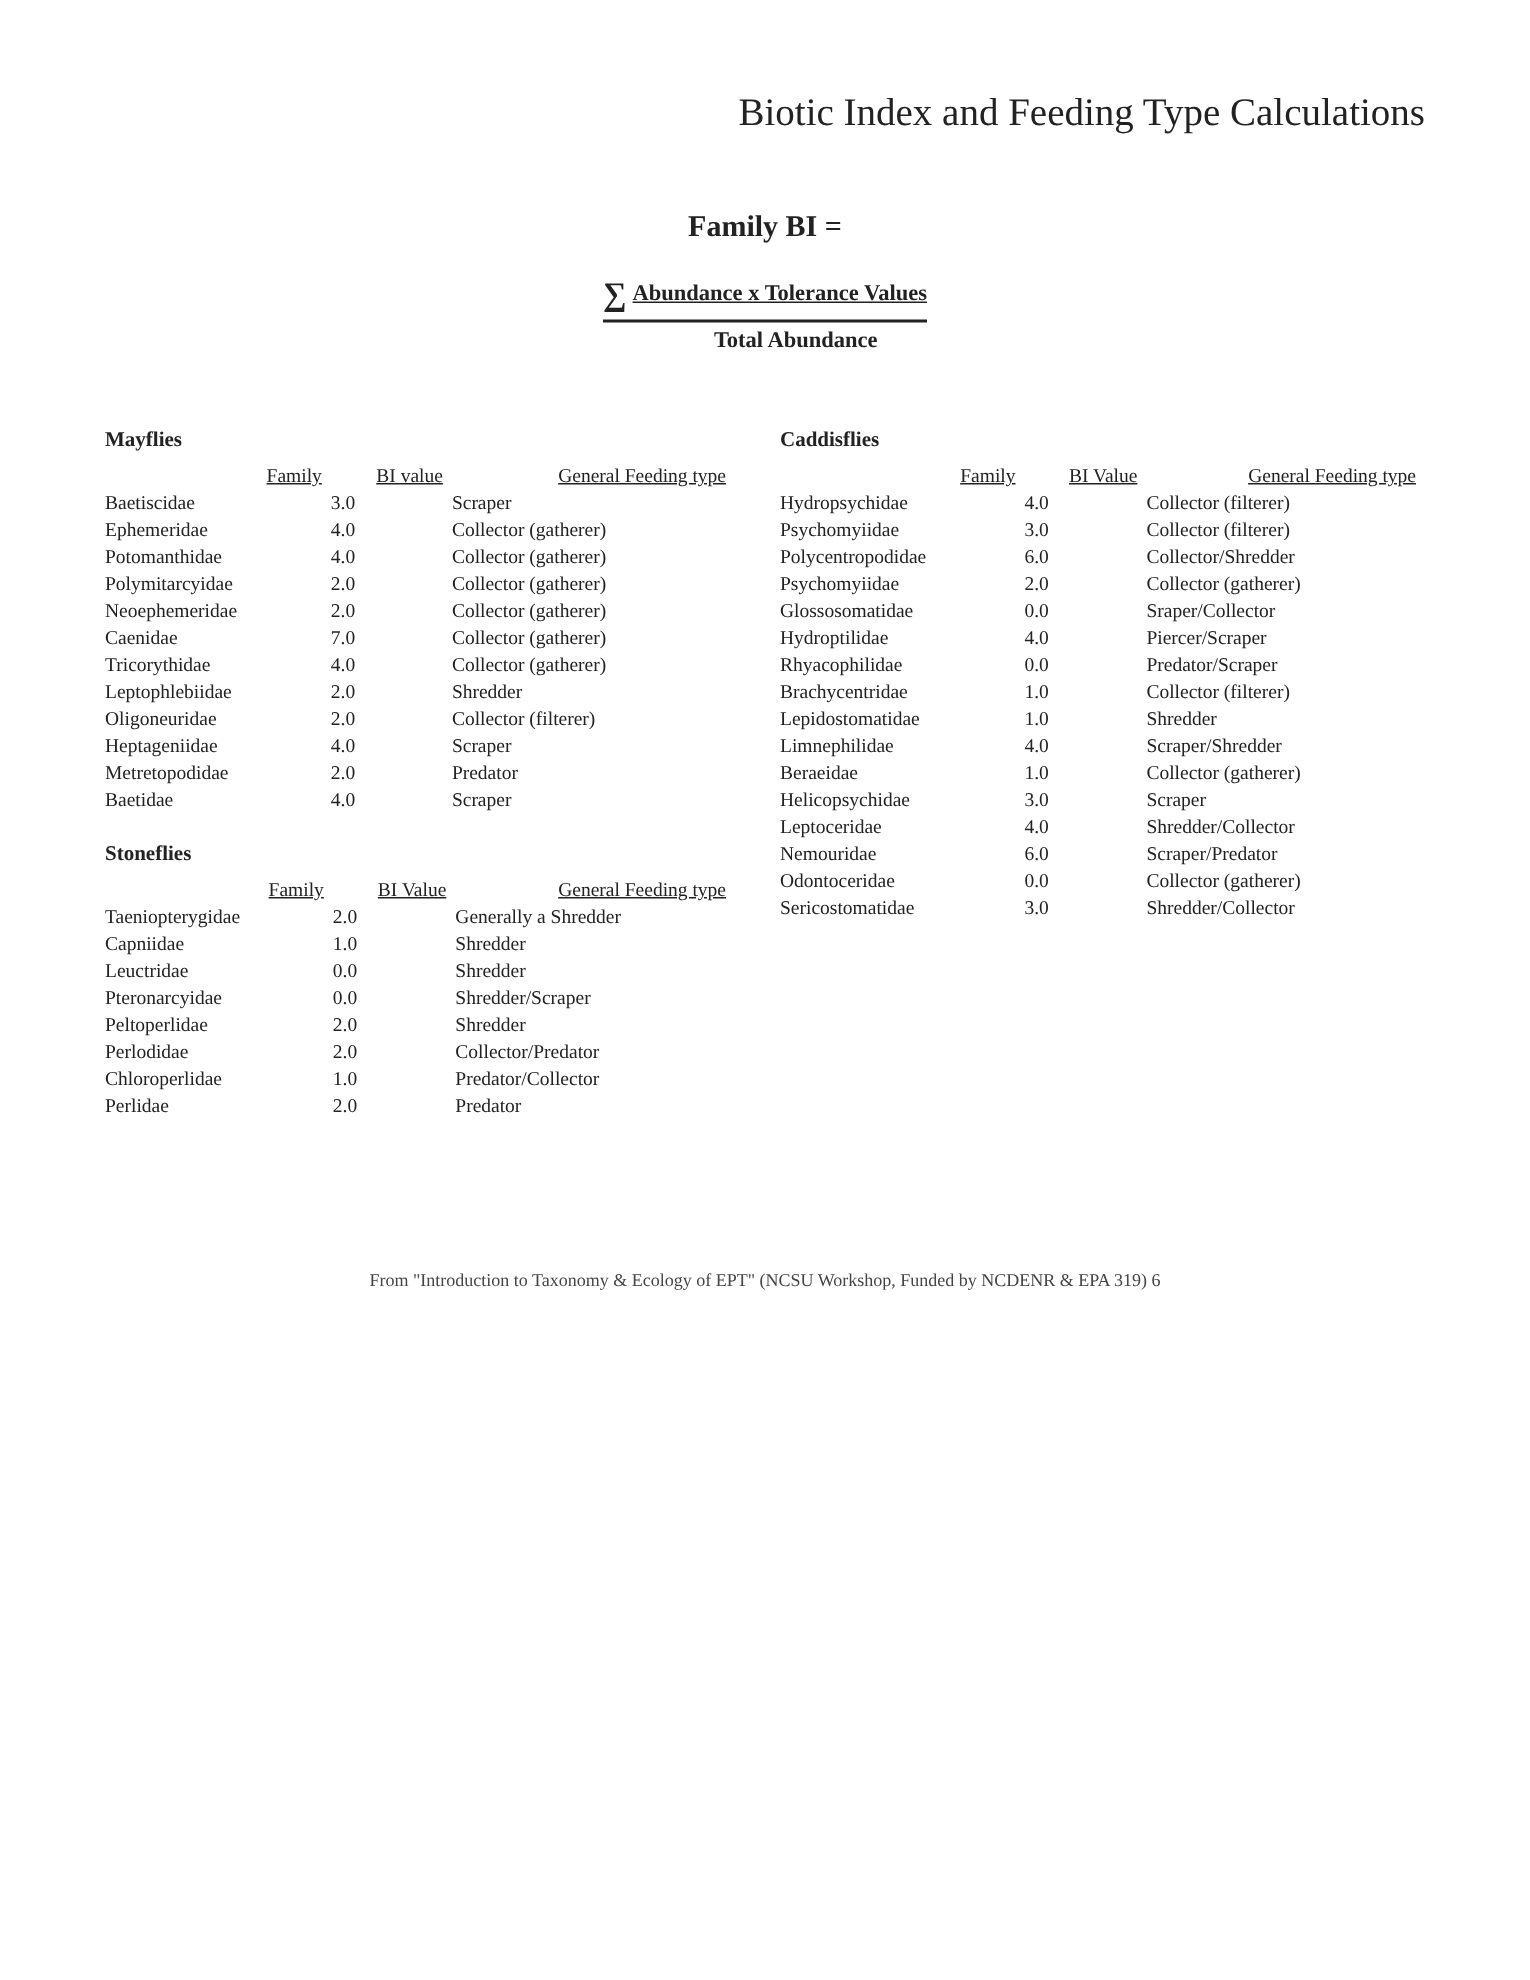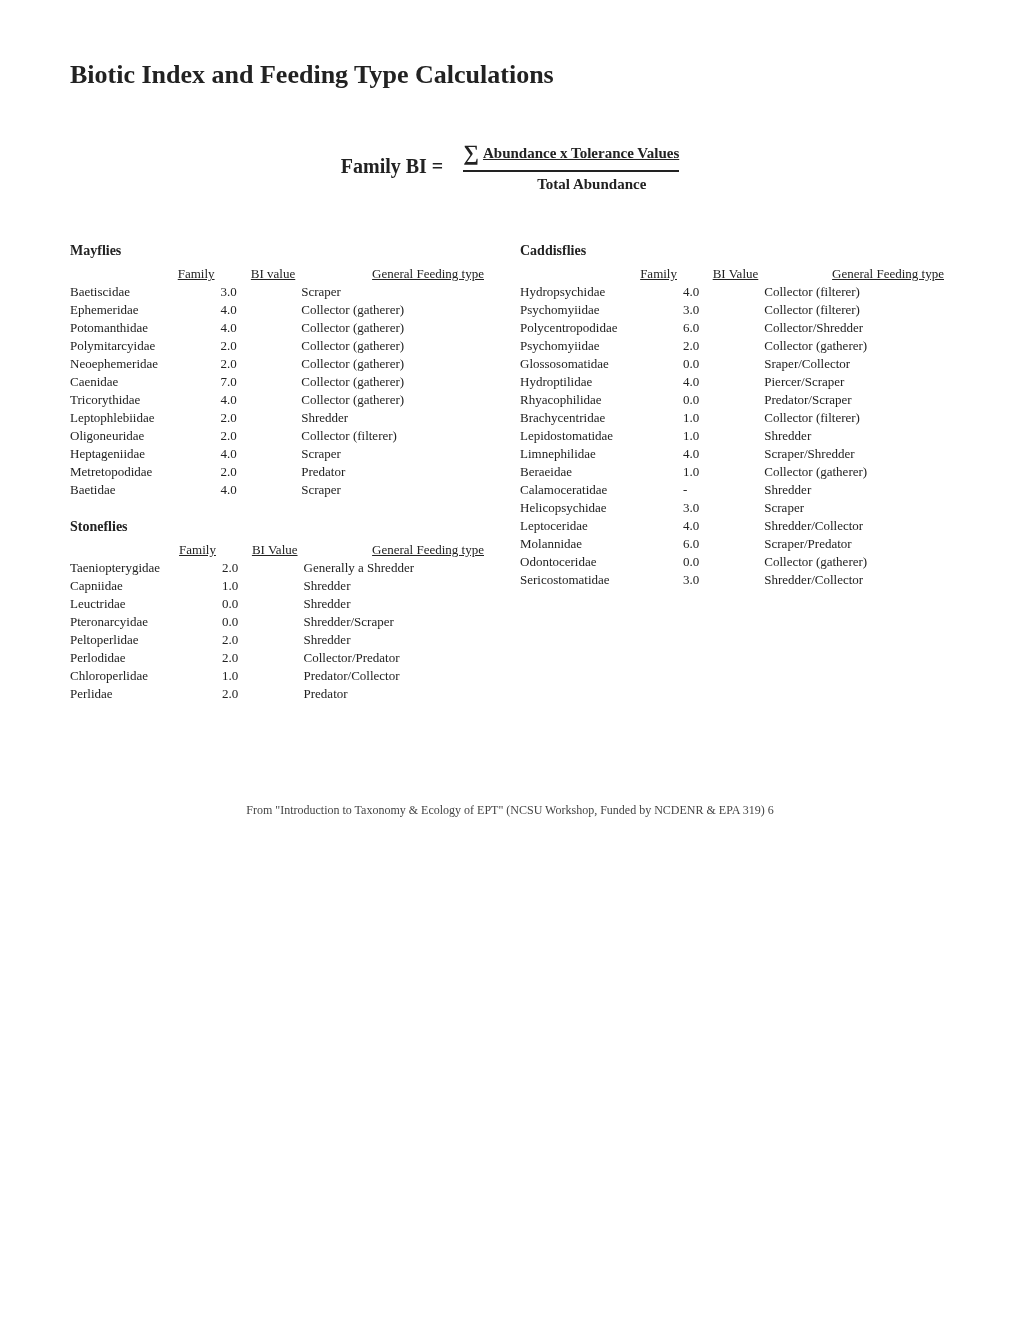--- a/index.html
+++ b/index.html
@@ -6,31 +6,32 @@
     body {
       background: #fff;
       font-family: "Times New Roman", Times, serif;
       font-size: 13px;
       color: #222;
       width: 1020px;
       min-height: 1320px;
       padding: 60px 70px 40px 70px;
     }
     .page-title {
-      text-align: left;
+      text-align: right;
       font-size: 26px;
-      font-weight: bold;
+      font-weight: normal;
       margin-bottom: 50px;
     }
     .formula-section {
       display: flex;
       align-items: center;
       justify-content: center;
       margin-bottom: 50px;
       gap: 20px;
+      flex-direction: column;
     }
     .formula-label {
       font-size: 20px;
       font-weight: bold;
     }
     .formula-fraction {
       display: flex;
       flex-direction: column;
       align-items: center;
     }
@@ -313,36 +314,31 @@
               <td>Limnephilidae</td>
               <td>4.0</td>
               <td>Scraper/Shredder</td>
             </tr>
             <tr>
               <td>Beraeidae</td>
               <td>1.0</td>
               <td>Collector (gatherer)</td>
             </tr>
             <tr>
-              <td>Calamoceratidae</td>
-              <td>-</td>
-              <td>Shredder</td>
-            </tr>
-            <tr>
               <td>Helicopsychidae</td>
               <td>3.0</td>
               <td>Scraper</td>
             </tr>
             <tr>
               <td>Leptoceridae</td>
               <td>4.0</td>
               <td>Shredder/Collector</td>
             </tr>
             <tr>
-              <td>Molannidae</td>
+              <td>Nemouridae</td>
               <td>6.0</td>
               <td>Scraper/Predator</td>
             </tr>
             <tr>
               <td>Odontoceridae</td>
               <td>0.0</td>
               <td>Collector (gatherer)</td>
             </tr>
             <tr>
               <td>Sericostomatidae</td>

